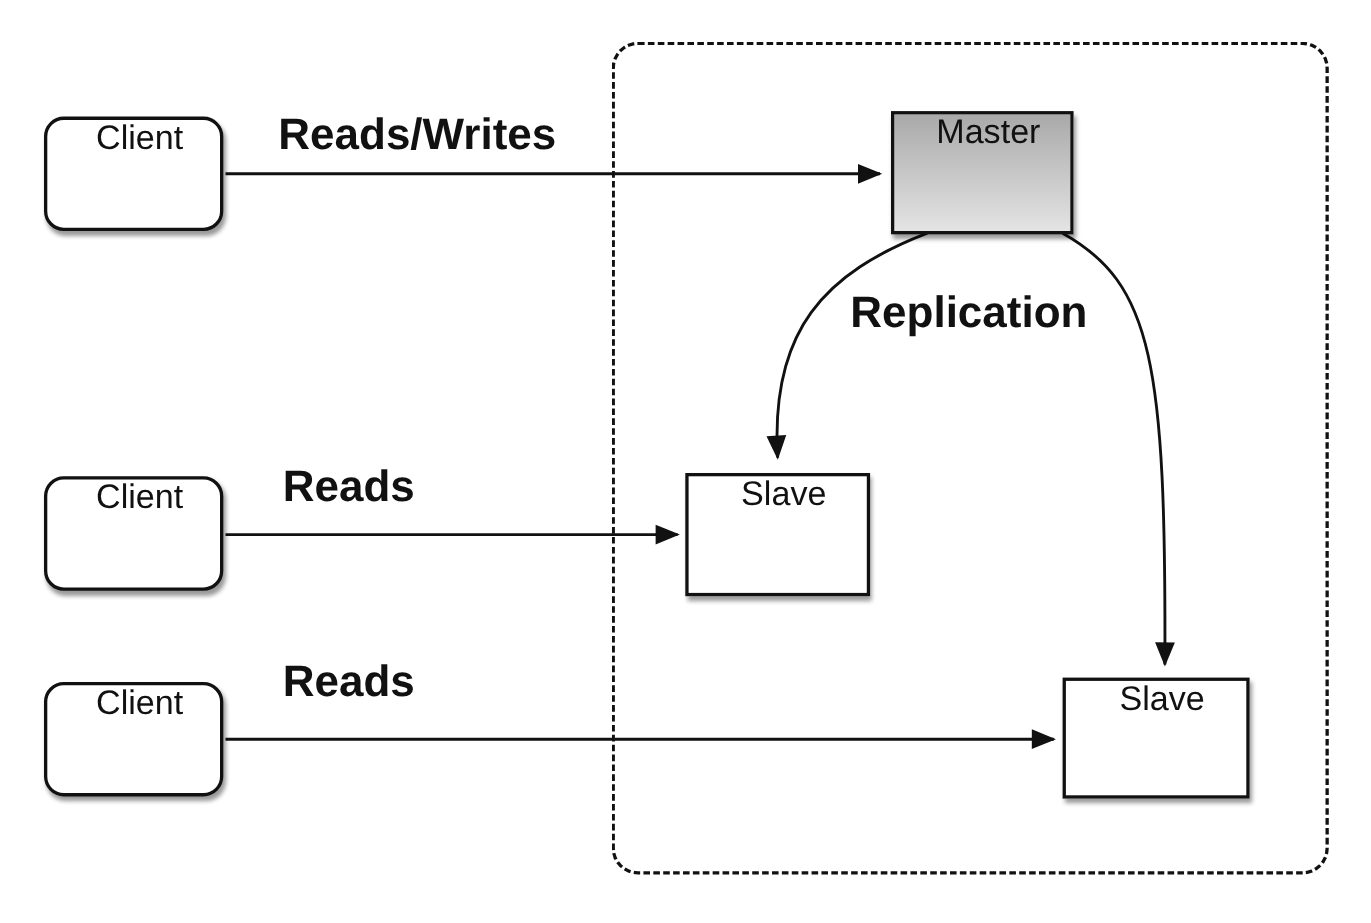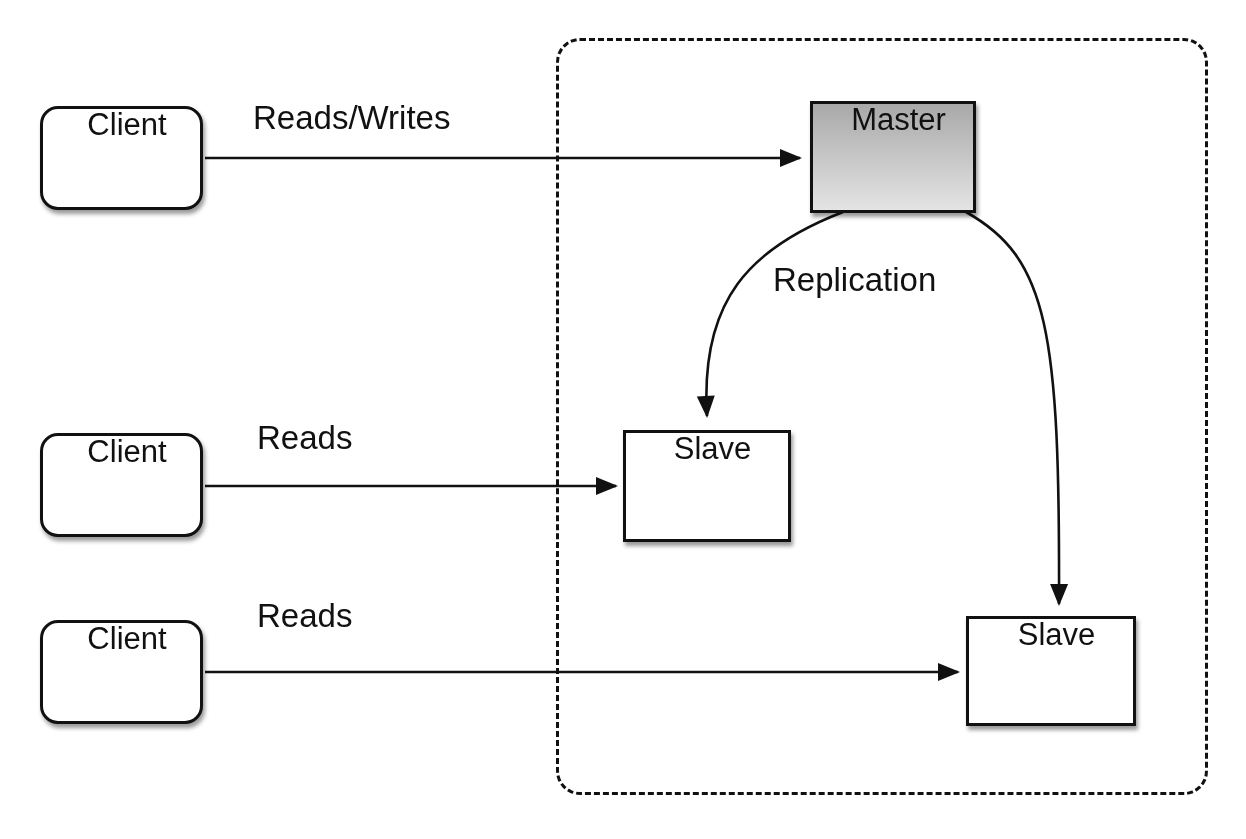--- a/index.html
+++ b/index.html
@@ -53,24 +53,25 @@
     width: 166px; height: 112px;
     background: linear-gradient(180deg,
       var(--master-gradient-top, #a9a9a9),
       var(--master-gradient-bottom, #e4e4e4));
   }
   .slave-1 { left: 623px; top: 430px; width: 168px; height: 112px; }
   .slave-2 { left: 966px; top: 616px; width: 170px; height: 110px; }
 
   .edge-label {
     position: absolute;
-    font-size: 33px;
+    font-size: 40px;
     line-height: 1.1;
     white-space: nowrap;
     color: #111;
+    font-weight: bold;
   }
   .lbl-reads-writes { left: 253px; top: 100px; }
   .lbl-reads-1      { left: 257px; top: 420px; }
   .lbl-reads-2      { left: 257px; top: 598px; }
   .lbl-replication  { left: 773px; top: 262px; text-align: right; }
 </style>
 </head>
 <body>
 
 <div class="canvas">

